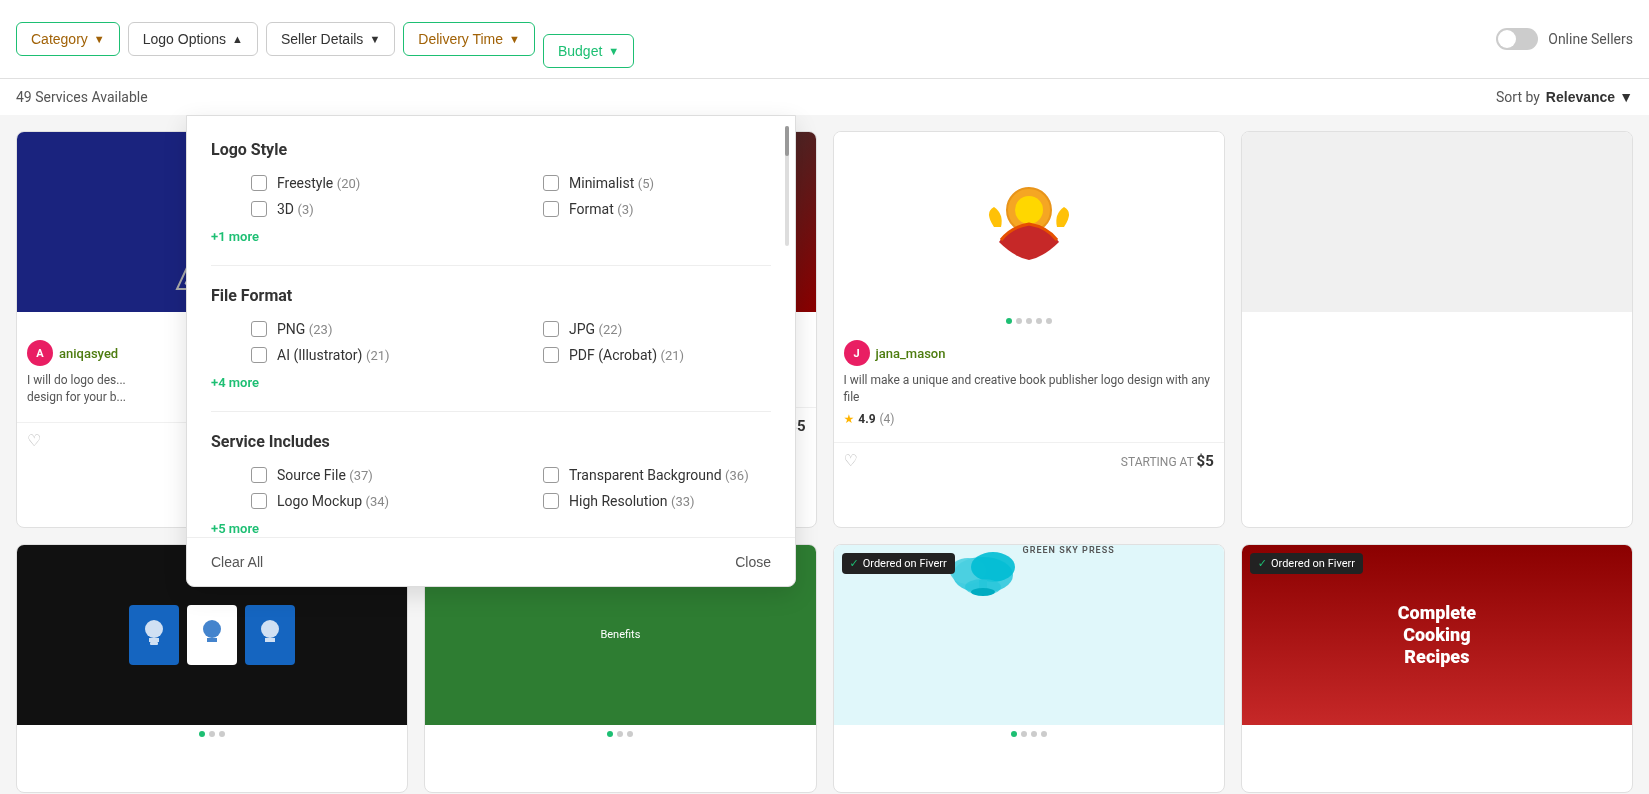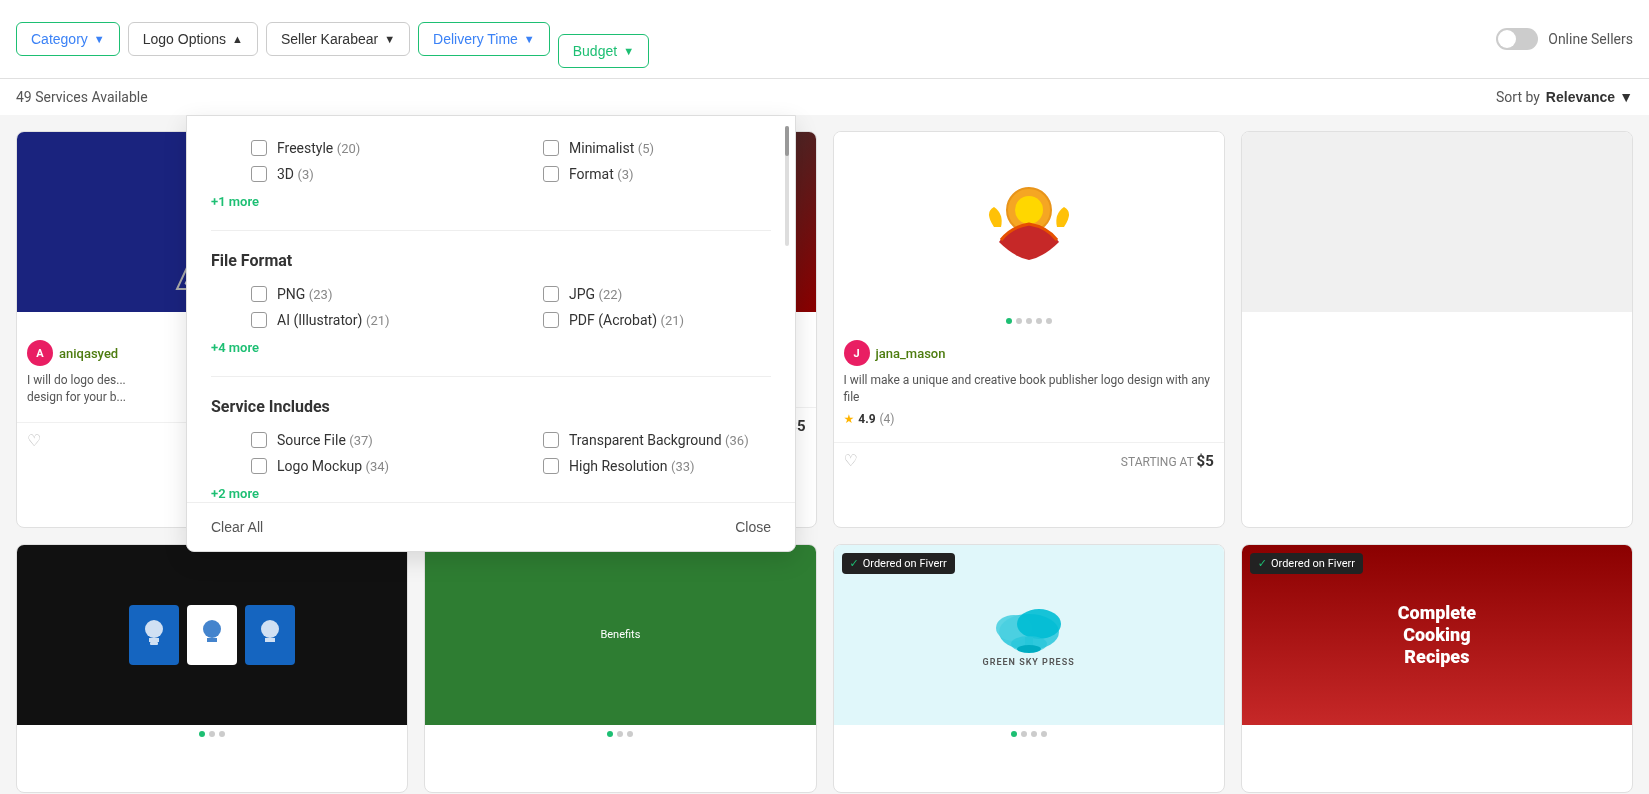--- a/index.html
+++ b/index.html
@@ -12,21 +12,21 @@
       border-bottom: 1px solid #e0e0e0;
       position: relative; z-index: 100;
     }
     .filter-btn {
       display: flex; align-items: center; gap: 6px;
       padding: 8px 14px; border: 1px solid #ccc;
       border-radius: 6px; background: #fff;
       cursor: pointer; font-size: 14px; color: #333;
     }
     .filter-btn.active-green {
-      color: #3b82f6; border-color: #1dbf73; text-align: center;
+      color: #a16207; border-color: #1dbf73; text-align: center;
     }
     .filter-btn.budget-green {
       color: #1dbf73; border-color: #1dbf73; margin-top: 24px;
     }
     .chevron-icon { font-size: 11px; }
     .online-sellers-area {
       margin-left: auto; display: flex; align-items: center; gap: 10px;
     }
     .toggle-switch {
       width: 42px; height: 22px; border-radius: 11px;
@@ -185,22 +185,22 @@
       border: none; cursor: pointer;
     }
     .close-btn {
       font-size: 14px; color: #555; background: none;
       border: none; cursor: pointer;
     }
 
     .green-sky-logo {
       width: 100%; height: 180px;
       background: #e0f7fa;
-      display: flex; flex-direction: column;
-      align-items: center; justify-content: center;
+      display: flex; flex-direction: row;
+      justify-content: center;
       gap: 0;
     }
 
     .cooking-card {
       width: 100%; height: 180px;
       background: linear-gradient(180deg, #8B0000 0%, #c62828 100%);
       display: flex; align-items: center; justify-content: center;
     }
     .book-card {
       width: 100%; height: 180px;
@@ -225,21 +225,21 @@
 <div class="top-bar">
   <button class="filter-btn active-green">
     <span>Category</span>
     <span class="chevron-icon">▼</span>
   </button>
   <button class="filter-btn">
     <span>Logo Options</span>
     <span class="chevron-icon">▲</span>
   </button>
   <button class="filter-btn">
-    <span>Seller Karabear</span>
+    <span>Seller Details</span>
     <span class="chevron-icon">▼</span>
   </button>
   <button class="filter-btn active-green">
     <span>Delivery Time</span>
     <span class="chevron-icon">▼</span>
   </button>
   <button class="filter-btn budget-green">
     <span>Budget</span>
     <span class="chevron-icon">▼</span>
   </button>
@@ -454,20 +454,21 @@
   </div>
 
   <div class="dropdown-panel">
 
     
     <div class="scroll-track">
       <div class="scroll-thumb"></div>
     </div>
 
     
+    <div class="section-title">Logo Style</div>
     <div class="options-grid">
       <div class="option-row">
         <div class="checkbox"></div>
         <span class="option-label">
           <span>Freestyle</span>
           <span class="option-count">(20)</span>
         </span>
       </div>
       <div class="option-row">
         <div class="checkbox"></div>
@@ -556,21 +557,21 @@
         </span>
       </div>
       <div class="option-row">
         <div class="checkbox"></div>
         <span class="option-label">
           <span>High Resolution</span>
           <span class="option-count">(33)</span>
         </span>
       </div>
     </div>
-    <span class="more-link">+2 more</span>
+    <span class="more-link">+5 more</span>
 
     
     <div class="panel-footer">
       <button class="clear-all-btn">Clear All</button>
       <button class="close-btn">Close</button>
     </div>
   </div>
 
 </div>
 

